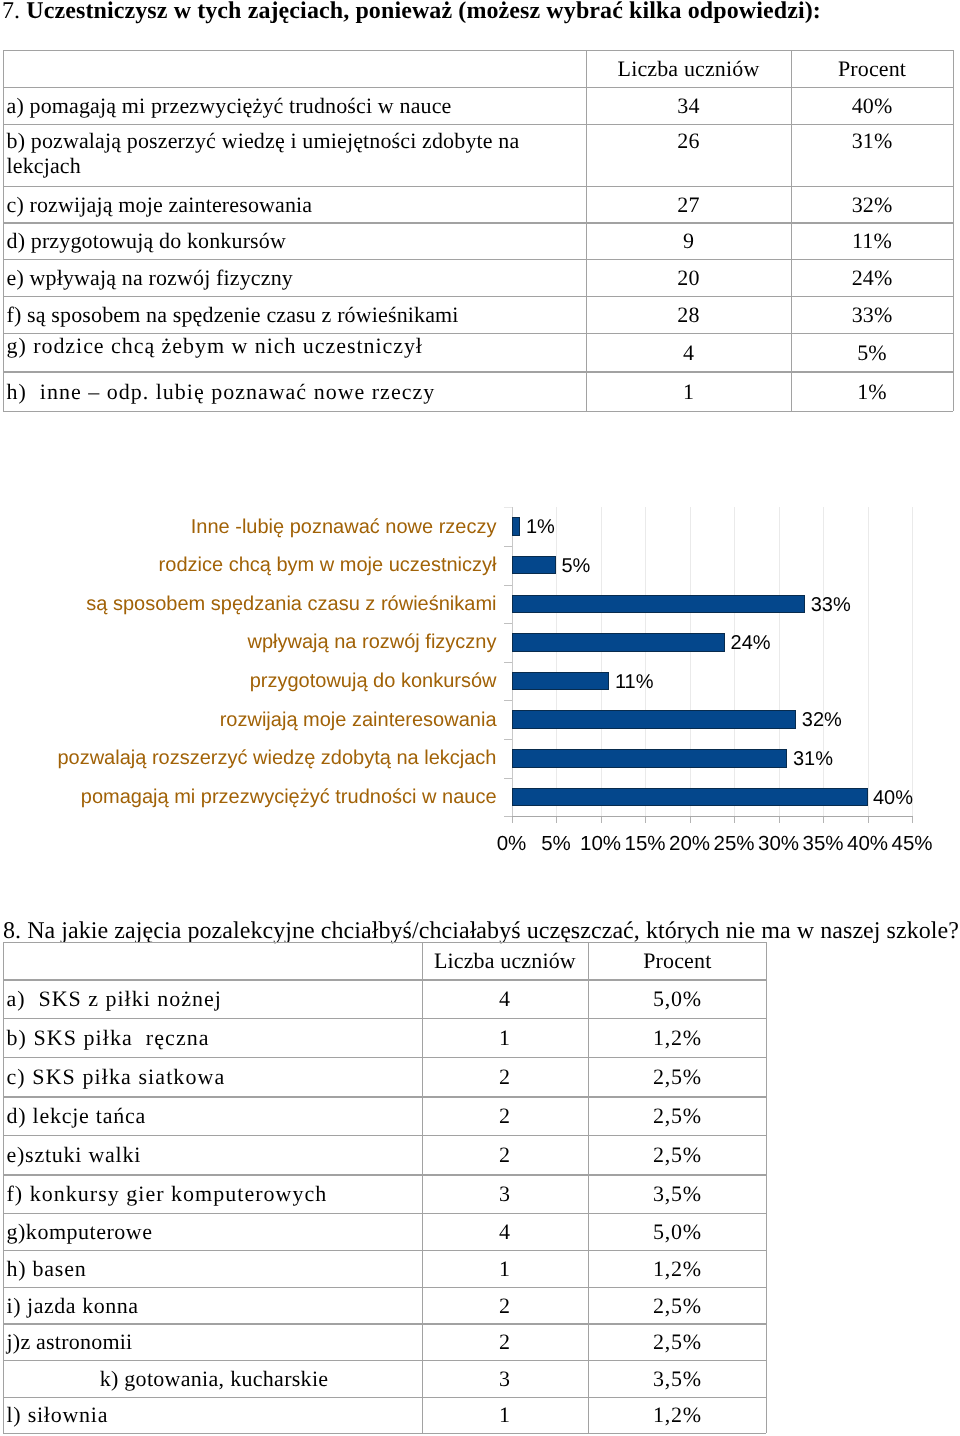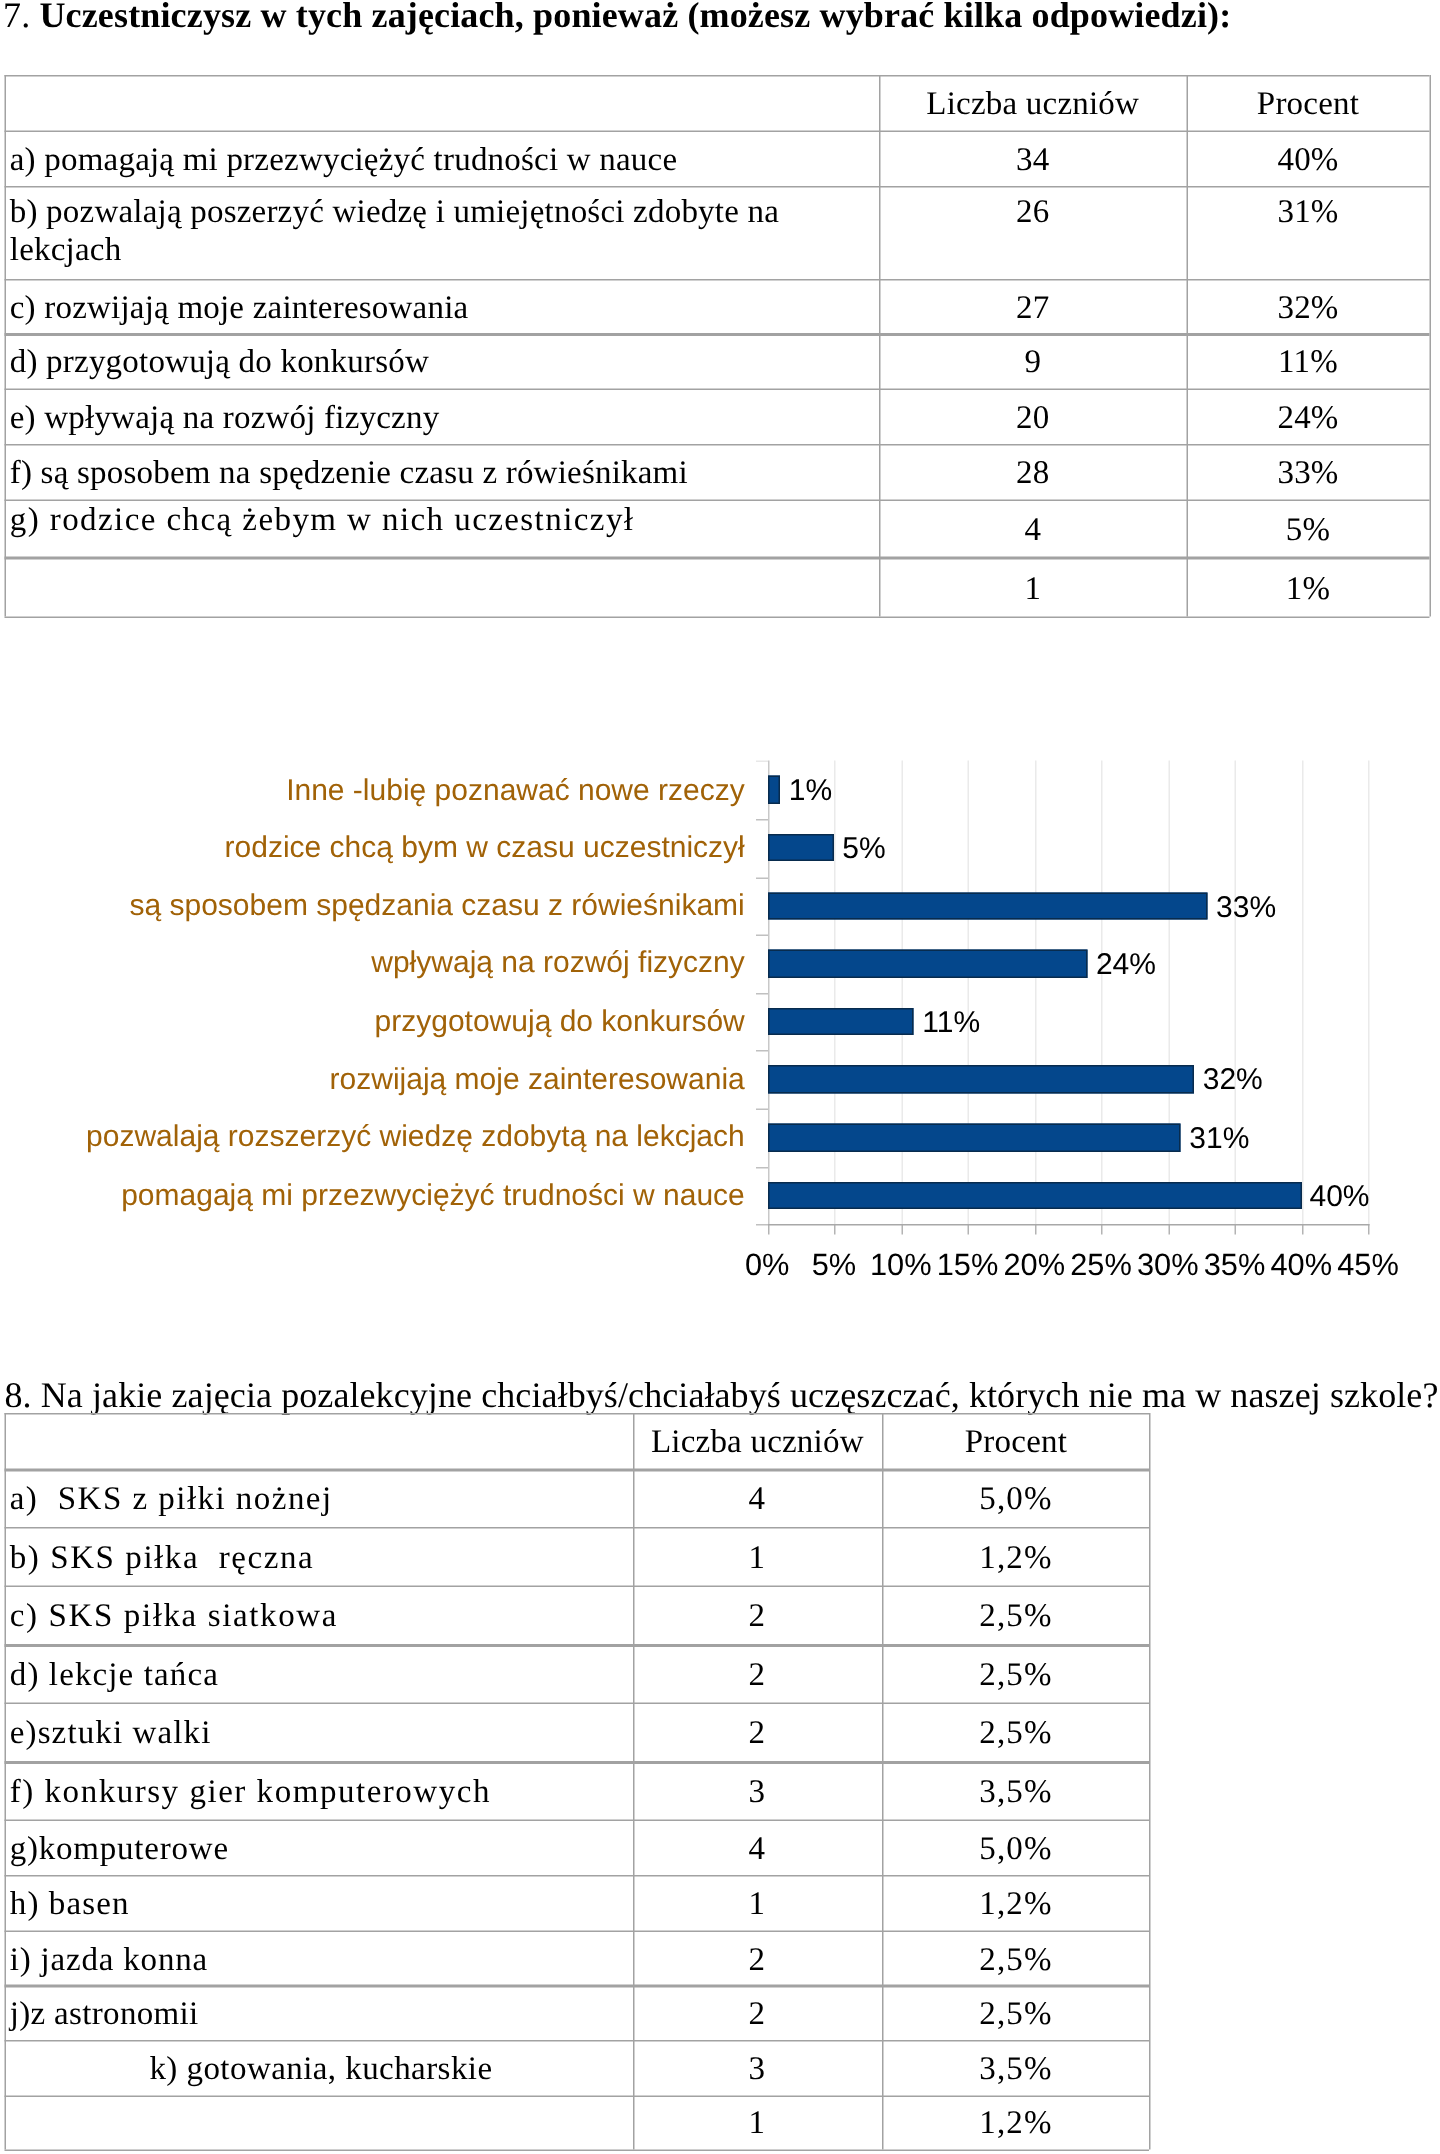--- a/index.html
+++ b/index.html
@@ -80,20 +80,21 @@
       <div class="cell ctr" style="left: 788.5px; width: 162px; top: 172.2px; height: 36.7px; display: flex; align-items: center; justify-content: center; letter-spacing: 0.14px;"><span>11%</span></div>
       <div class="cell lbl" style="left: 4px; width: 579.5px; top: 208.9px; height: 37.1px; display: flex; align-items: center; justify-content: flex-start; letter-spacing: 0.14px;"><span>e) wpływają na rozwój fizyczny</span></div>
       <div class="cell ctr" style="left: 583.5px; width: 205px; top: 208.9px; height: 37.1px; display: flex; align-items: center; justify-content: center; letter-spacing: 0.14px;"><span>20</span></div>
       <div class="cell ctr" style="left: 788.5px; width: 162px; top: 208.9px; height: 37.1px; display: flex; align-items: center; justify-content: center; letter-spacing: 0.14px;"><span>24%</span></div>
       <div class="cell lbl" style="left: 4px; width: 579.5px; top: 246px; height: 36.5px; display: flex; align-items: center; justify-content: flex-start; letter-spacing: 0.14px;"><span>f) są sposobem na spędzenie czasu z rówieśnikami</span></div>
       <div class="cell ctr" style="left: 583.5px; width: 205px; top: 246px; height: 36.5px; display: flex; align-items: center; justify-content: center; letter-spacing: 0.14px;"><span>28</span></div>
       <div class="cell ctr" style="left: 788.5px; width: 162px; top: 246px; height: 36.5px; display: flex; align-items: center; justify-content: center; letter-spacing: 0.14px;"><span>33%</span></div>
       <div class="cell lbl" style="left: 4px; width: 579.5px; top: 282.5px; height: 38.7px; display: flex; align-items: flex-start; justify-content: flex-start; letter-spacing: 0.95px;"><span>g) rodzice chcą żebym w nich uczestniczył</span></div>
       <div class="cell ctr" style="left: 583.5px; width: 205px; top: 282.5px; height: 38.7px; display: flex; align-items: center; justify-content: center; letter-spacing: 0.14px;"><span>4</span></div>
       <div class="cell ctr" style="left: 788.5px; width: 162px; top: 282.5px; height: 38.7px; display: flex; align-items: center; justify-content: center; letter-spacing: 0.14px;"><span>5%</span></div>
+      <div class="cell lbl" style="left: 4px; width: 579.5px; top: 321.2px; height: 39.1px; display: flex; align-items: center; justify-content: flex-start; letter-spacing: 1px;"><span>h)  inne – odp. lubię poznawać nowe rzeczy</span></div>
       <div class="cell ctr" style="left: 583.5px; width: 205px; top: 321.2px; height: 39.1px; display: flex; align-items: center; justify-content: center; letter-spacing: 0.14px;"><span>1</span></div>
       <div class="cell ctr" style="left: 788.5px; width: 162px; top: 321.2px; height: 39.1px; display: flex; align-items: center; justify-content: center; letter-spacing: 0.14px;"><span>1%</span></div>
     </div>
 
   <div class="chart" id="chart1" style="left: 0px; top: 0px; width: 960px; height: 900px;">
       <div class="gridline" style="left: 511.5px; top: 507.3px; height: 308.9px; background: rgb(200, 200, 200);"></div>
       <div class="tickmark" style="left: 511.5px; top: 816.2px; height: 6.5px;"></div>
       <div class="tick-lbl" style="left: 481.5px; top: 834px; width: 60px;">0%</div>
       <div class="gridline" style="left: 556px; top: 507.3px; height: 308.9px;"></div>
       <div class="tickmark" style="left: 556px; top: 816.2px; height: 6.5px;"></div>
@@ -130,21 +131,21 @@
       <div class="axisline" style="left: 504px; top: 661.75px; width: 7.5px; height: 1px; background: rgb(192, 192, 192);"></div>
       <div class="axisline" style="left: 504px; top: 700.362px; width: 7.5px; height: 1px; background: rgb(192, 192, 192);"></div>
       <div class="axisline" style="left: 504px; top: 738.975px; width: 7.5px; height: 1px; background: rgb(192, 192, 192);"></div>
       <div class="axisline" style="left: 504px; top: 777.587px; width: 7.5px; height: 1px; background: rgb(192, 192, 192);"></div>
       <div class="axisline" style="left: 504px; top: 816.2px; width: 7.5px; height: 1px; background: rgb(192, 192, 192);"></div>
       <div class="bar" style="left: 511.5px; top: 517.356px; width: 8.9px; height: 18.5px; background: rgb(4, 71, 140); border-color: rgb(8, 43, 77);"></div>
       <div class="val-lbl" style="left: 525.9px; top: 517.406px;">1%</div>
       <div class="cat-lbl" style="left: 0px; width: 496.5px; top: 516.606px;">Inne -lubię poznawać nowe rzeczy</div>
       <div class="bar" style="left: 511.5px; top: 555.969px; width: 44.5px; height: 18.5px; background: rgb(4, 71, 140); border-color: rgb(8, 43, 77);"></div>
       <div class="val-lbl" style="left: 561.5px; top: 556.019px;">5%</div>
-      <div class="cat-lbl" style="left: 0px; width: 496.5px; top: 555.219px;">rodzice chcą bym w czasu uczestniczył</div>
+      <div class="cat-lbl" style="left: 0px; width: 496.5px; top: 555.219px;">rodzice chcą bym w moje uczestniczył</div>
       <div class="bar" style="left: 511.5px; top: 594.581px; width: 293.7px; height: 18.5px; background: rgb(4, 71, 140); border-color: rgb(8, 43, 77);"></div>
       <div class="val-lbl" style="left: 810.7px; top: 594.631px;">33%</div>
       <div class="cat-lbl" style="left: 0px; width: 496.5px; top: 593.831px;">są sposobem spędzania czasu z rówieśnikami</div>
       <div class="bar" style="left: 511.5px; top: 633.194px; width: 213.6px; height: 18.5px; background: rgb(4, 71, 140); border-color: rgb(8, 43, 77);"></div>
       <div class="val-lbl" style="left: 730.6px; top: 633.244px;">24%</div>
       <div class="cat-lbl" style="left: 0px; width: 496.5px; top: 632.444px;">wpływają na rozwój fizyczny</div>
       <div class="bar" style="left: 511.5px; top: 671.806px; width: 97.9px; height: 18.5px; background: rgb(4, 71, 140); border-color: rgb(8, 43, 77);"></div>
       <div class="val-lbl" style="left: 614.9px; top: 671.856px;">11%</div>
       <div class="cat-lbl" style="left: 0px; width: 496.5px; top: 671.056px;">przygotowują do konkursów</div>
       <div class="bar" style="left: 511.5px; top: 710.419px; width: 284.8px; height: 18.5px; background: rgb(4, 71, 140); border-color: rgb(8, 43, 77);"></div>
@@ -210,17 +211,18 @@
       <div class="cell ctr" style="left: 585.8px; width: 178px; top: 308.1px; height: 36.5px; display: flex; align-items: center; justify-content: center; letter-spacing: 0.75px;"><span>1,2%</span></div>
       <div class="cell lbl" style="left: 4px; width: 415px; top: 344.6px; height: 36.6px; display: flex; align-items: center; justify-content: flex-start; letter-spacing: 0.54px;"><span>i) jazda konna</span></div>
       <div class="cell ctr" style="left: 419px; width: 166.8px; top: 344.6px; height: 36.6px; display: flex; align-items: center; justify-content: center; letter-spacing: 0.75px;"><span>2</span></div>
       <div class="cell ctr" style="left: 585.8px; width: 178px; top: 344.6px; height: 36.6px; display: flex; align-items: center; justify-content: center; letter-spacing: 0.75px;"><span>2,5%</span></div>
       <div class="cell lbl" style="left: 4px; width: 415px; top: 381.2px; height: 36.9px; display: flex; align-items: center; justify-content: flex-start; letter-spacing: 0.22px;"><span>j)z astronomii</span></div>
       <div class="cell ctr" style="left: 419px; width: 166.8px; top: 381.2px; height: 36.9px; display: flex; align-items: center; justify-content: center; letter-spacing: 0.75px;"><span>2</span></div>
       <div class="cell ctr" style="left: 585.8px; width: 178px; top: 381.2px; height: 36.9px; display: flex; align-items: center; justify-content: center; letter-spacing: 0.75px;"><span>2,5%</span></div>
       <div class="cell lbl" style="left: 4px; width: 415px; top: 418.1px; height: 36.4px; display: flex; align-items: center; justify-content: center; letter-spacing: 0.29px;"><span>k) gotowania, kucharskie</span></div>
       <div class="cell ctr" style="left: 419px; width: 166.8px; top: 418.1px; height: 36.4px; display: flex; align-items: center; justify-content: center; letter-spacing: 0.75px;"><span>3</span></div>
       <div class="cell ctr" style="left: 585.8px; width: 178px; top: 418.1px; height: 36.4px; display: flex; align-items: center; justify-content: center; letter-spacing: 0.75px;"><span>3,5%</span></div>
+      <div class="cell lbl" style="left: 4px; width: 415px; top: 454.5px; height: 36.4px; display: flex; align-items: center; justify-content: flex-start; letter-spacing: 0.75px;"><span>l) siłownia</span></div>
       <div class="cell ctr" style="left: 419px; width: 166.8px; top: 454.5px; height: 36.4px; display: flex; align-items: center; justify-content: center; letter-spacing: 0.75px;"><span>1</span></div>
       <div class="cell ctr" style="left: 585.8px; width: 178px; top: 454.5px; height: 36.4px; display: flex; align-items: center; justify-content: center; letter-spacing: 0.75px;"><span>1,2%</span></div>
     </div>
 
 </div>
 
 </body></html>

